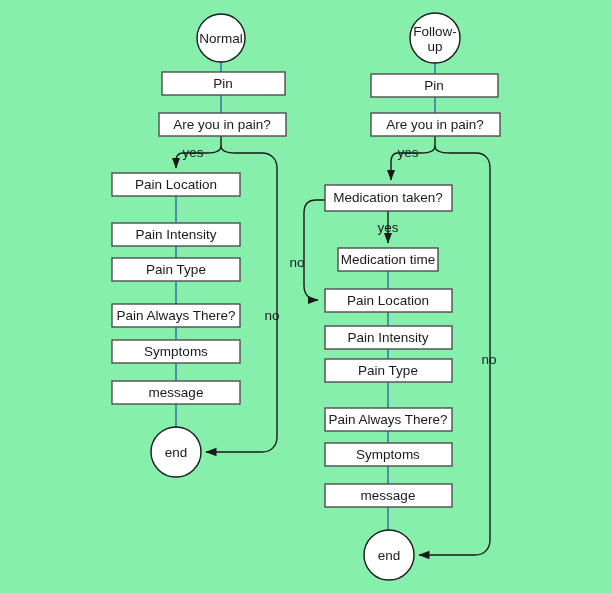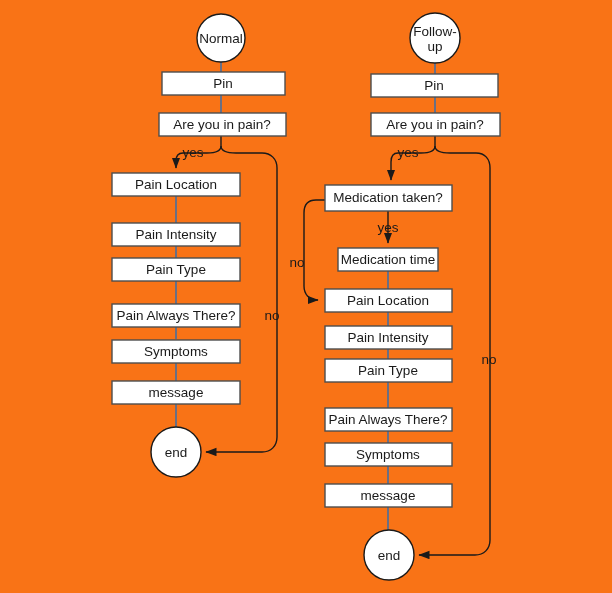--- a/index.html
+++ b/index.html
@@ -4,21 +4,21 @@
 <style>
   html, body {
     margin: 0;
     padding: 0;
     background: #ffffff;
   }
   #canvas {
     position: relative;
     width: 612px;
     height: 593px;
-    background: #f97316;
+    background: #86efac;
     font-family: "Liberation Sans", sans-serif;
     overflow: hidden;
   }
   svg#flow {
     position: absolute;
     left: 0;
     top: 0;
     width: 612px;
     height: 593px;
   }

